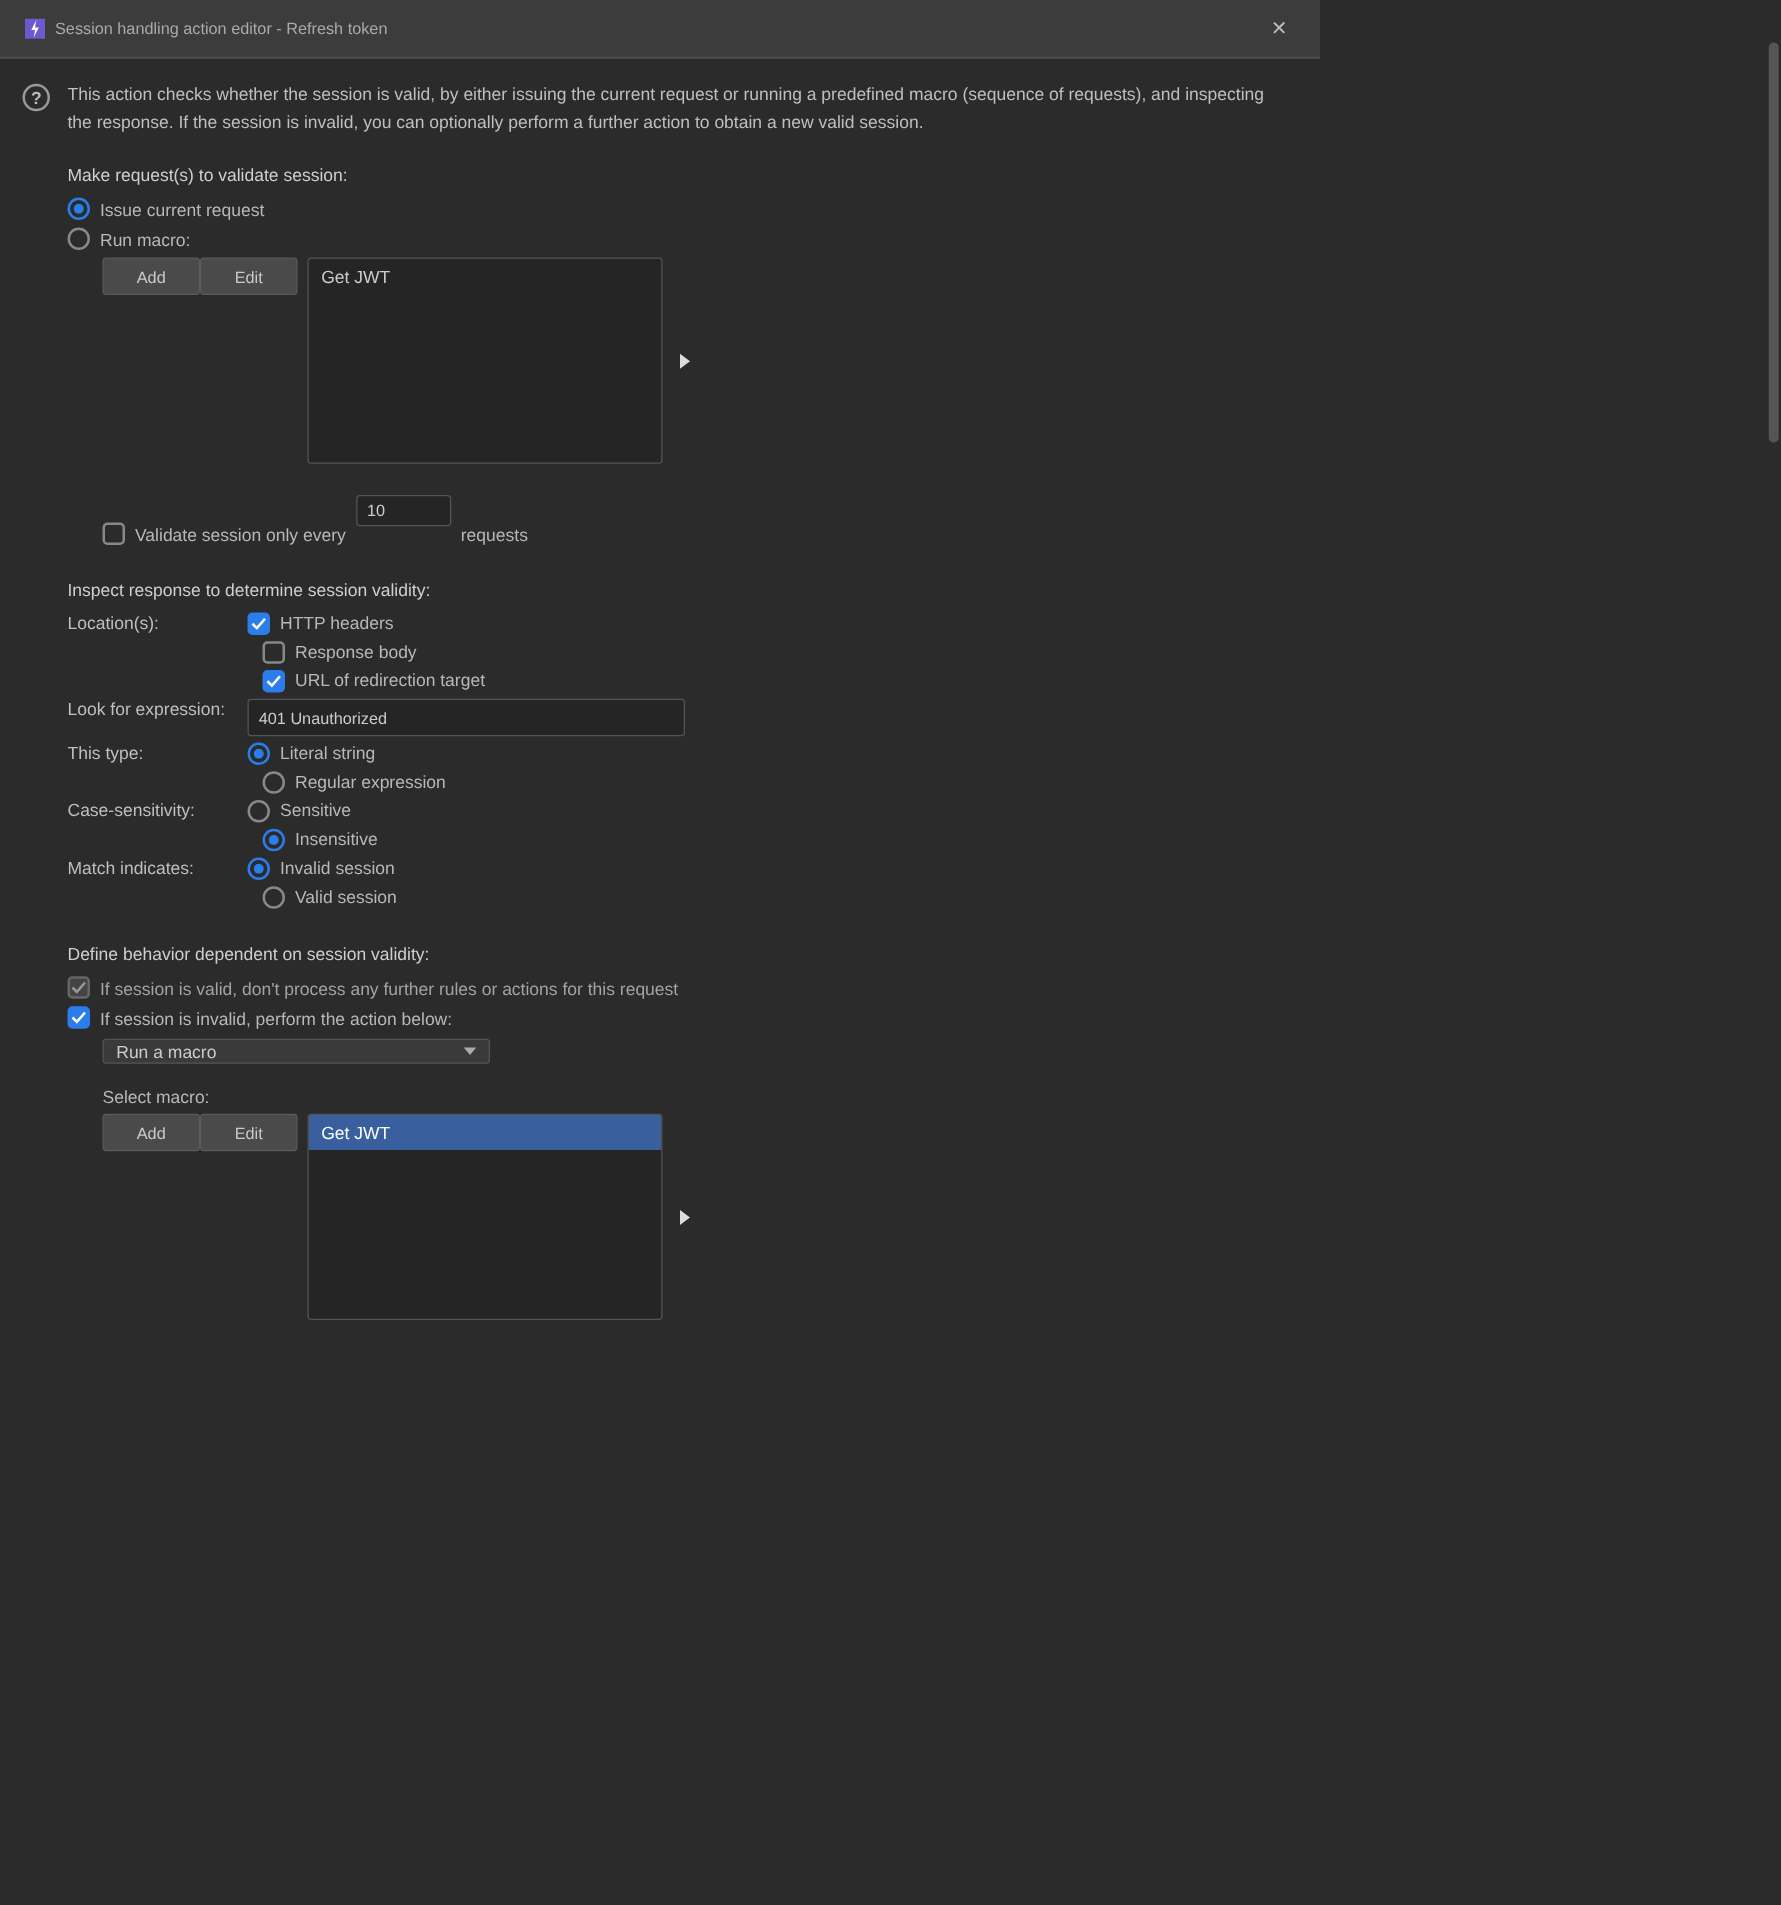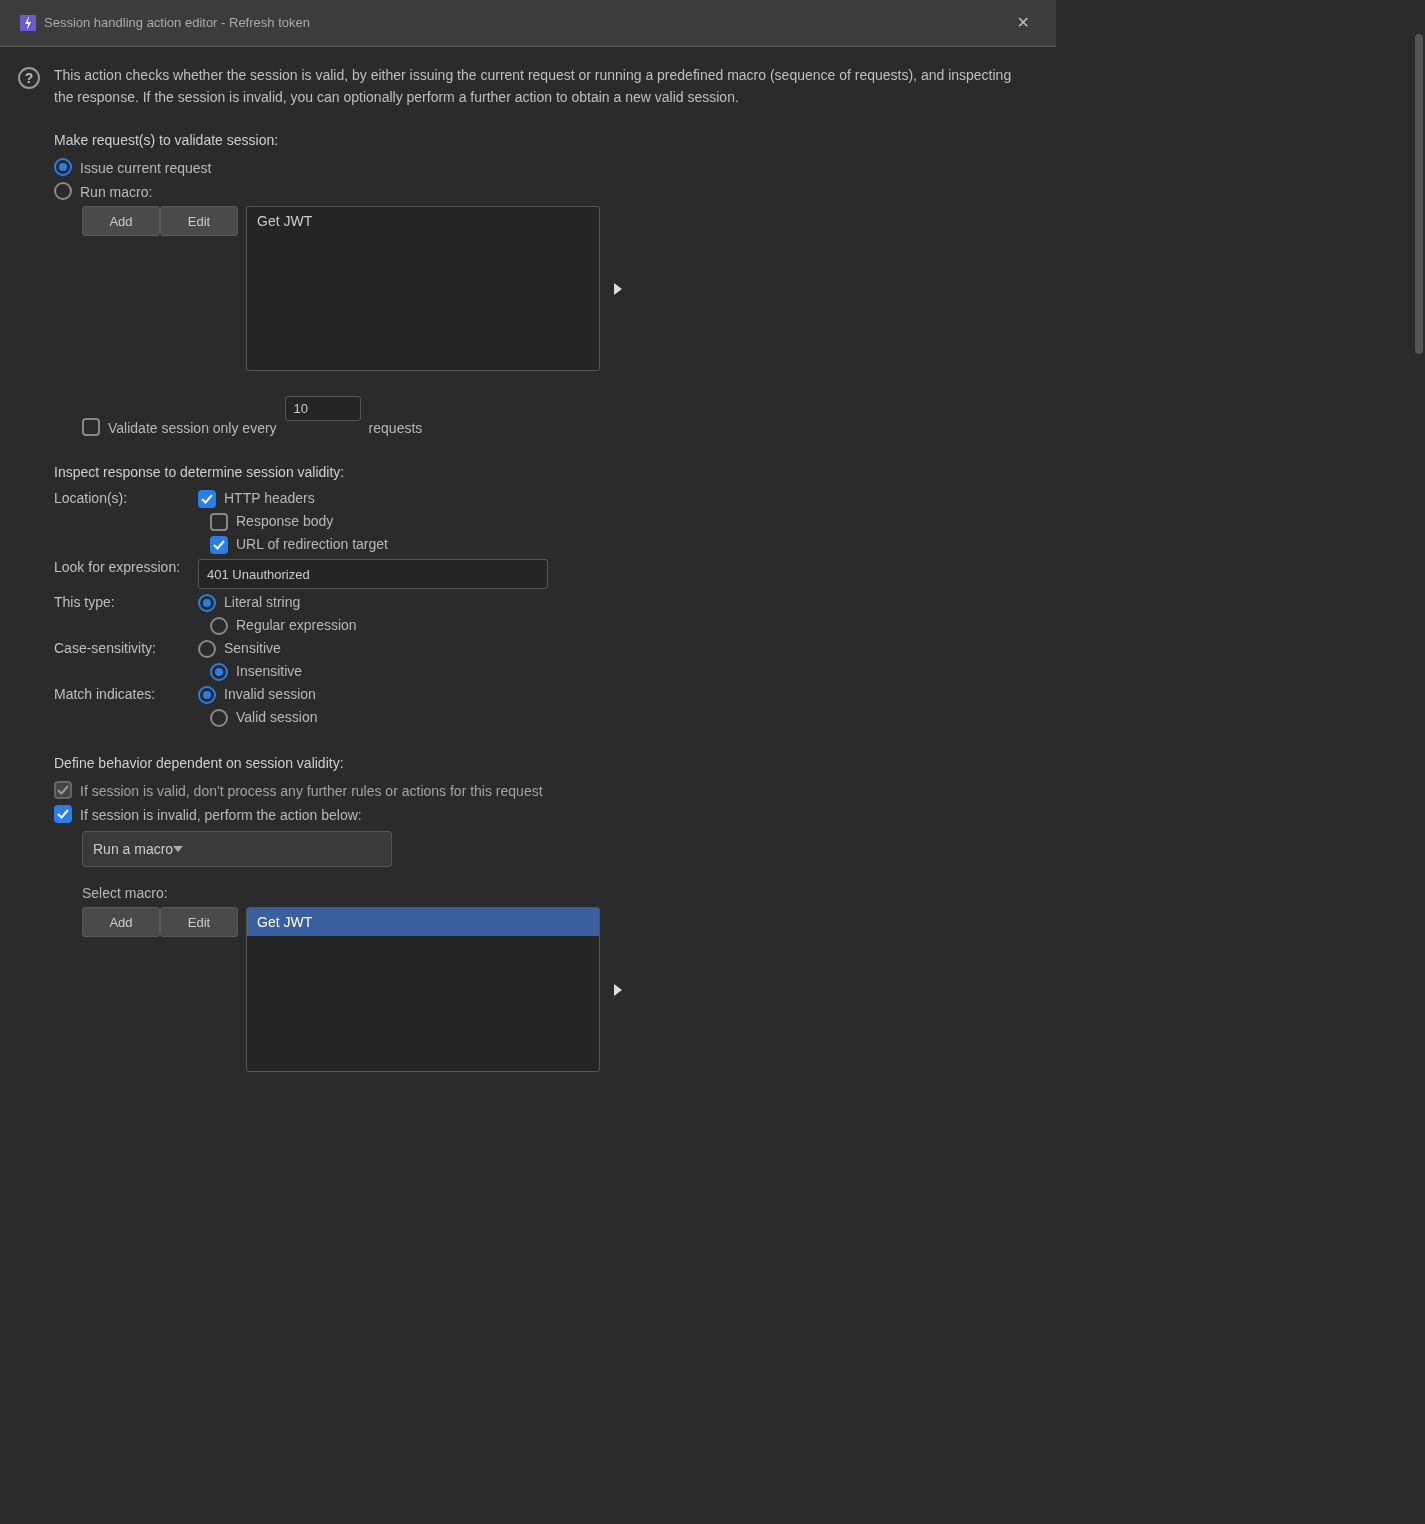--- a/index.html
+++ b/index.html
@@ -64,21 +64,21 @@
     border: 1px solid #5a5a5a;
     color: #ccc;
     font-size: 13px;
     border-radius: 3px;
     cursor: pointer;
     margin-bottom: 6px;
   }
   .macro-block { display: flex; gap: 8px; margin-top: 6px; }
   .macro-btns { display: flex; }
   .listbox {
-    width: 354px; height: 165px;
+    width: 284px; height: 165px;
     background: #252525;
     border: 1px solid #555;
     border-radius: 3px;
     color: #ccc;
     overflow: hidden;
   }
   .list-item { padding: 6px 10px; }
   .list-item.selected { background: #3a5f9e; color: #fff; }
   .arrow-right {
     align-self: center; margin-left: 6px;
@@ -91,24 +91,24 @@
     background: #252525; border: 1px solid #555; border-radius: 3px;
     color: #ccc; padding: 4px 8px; font-size: 13px;
   }
   .num-input { width: 76px; margin: 15px 8px; }
   .expr-input { width: 350px; height: 30px; }
   .label-col { width: 144px; flex-shrink: 0; color: #bfbfbf; }
   .opt-row { display: flex; margin: 5px 0 5px 0; }
   .opt-row .radio, .opt-row .checkbox { margin-right: 8px; }
   .opt-group { margin-left: 144px; padding-left: 12px; }
   .dropdown {
-    width: 310px; height: 36px;
+    width: 310px; height: 20px;
     background: #3a3a3a; border: 1px solid #555; border-radius: 3px;
     color: #ccc; display: flex; align-items: center; padding: 0 10px;
-    margin-top: 8px;
+    justify-content: space-between; margin-top: 8px;
   }
   .dropdown .chevron {
     width: 0; height: 0;
     border-left: 5px solid transparent;
     border-right: 5px solid transparent;
     border-top: 6px solid #aaa;
   }
   .muted { color: #a3a3a3; }
   .scrollbar { position: absolute; right: 2px; top: 34px; width: 8px; height: 320px; background: #555; border-radius: 4px; }
 </style>

